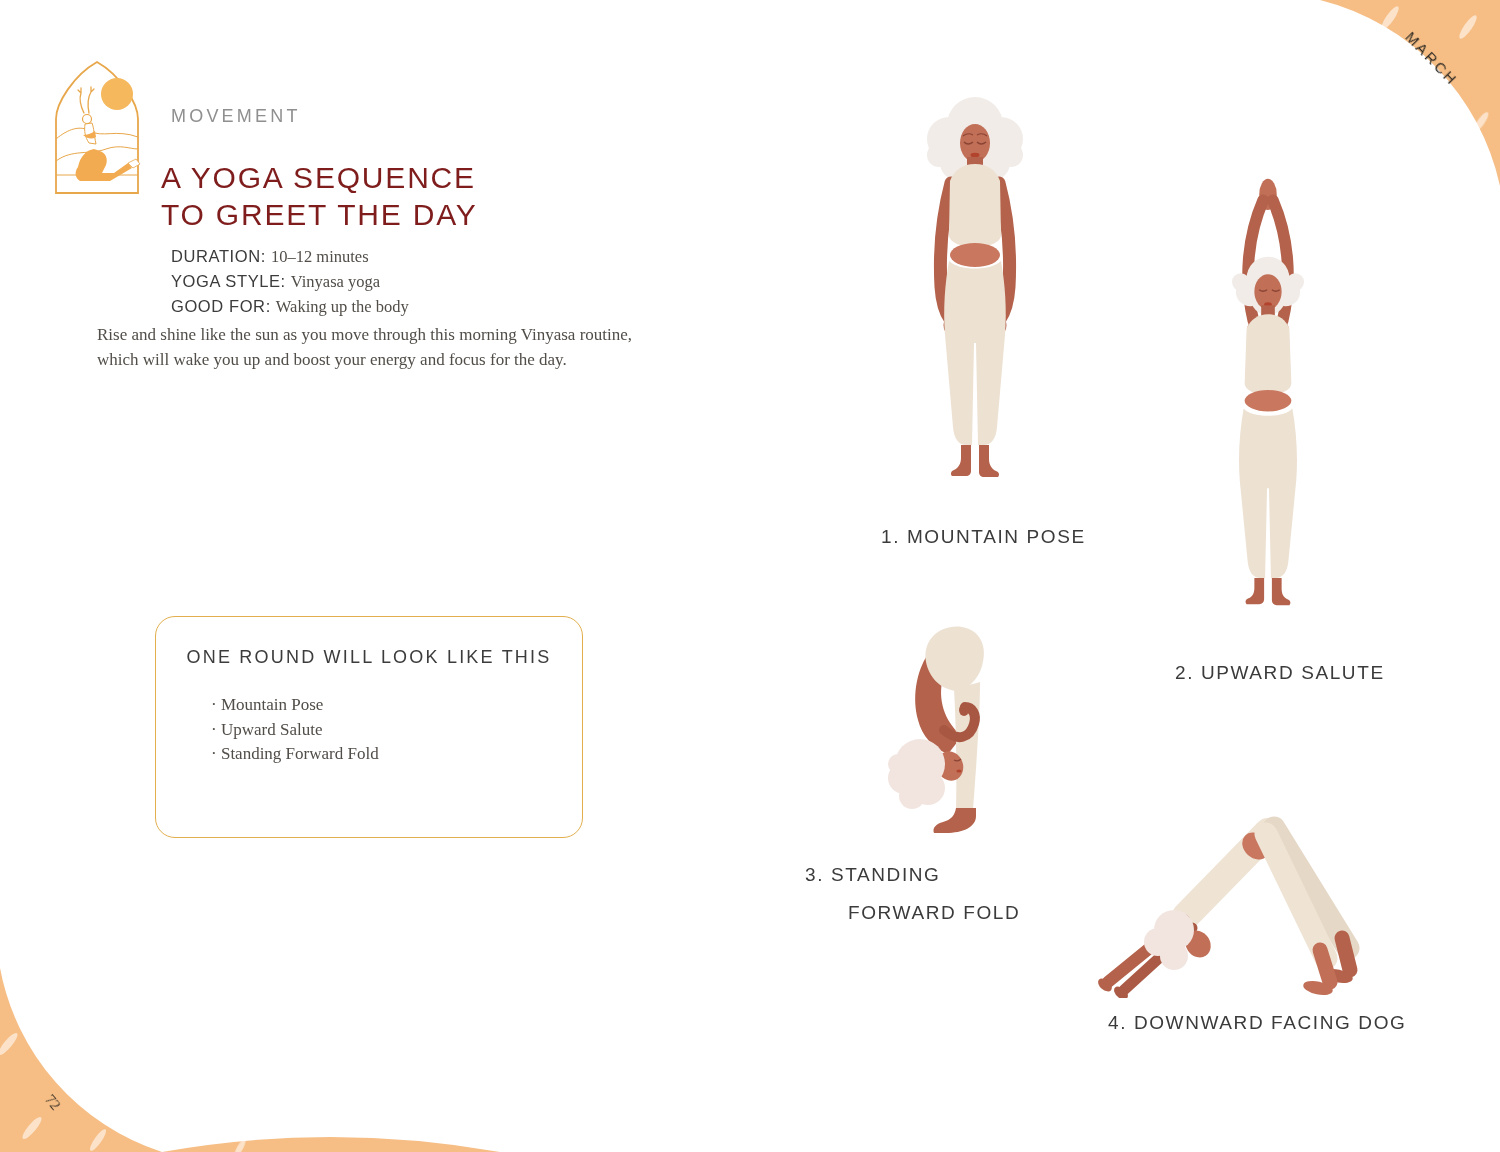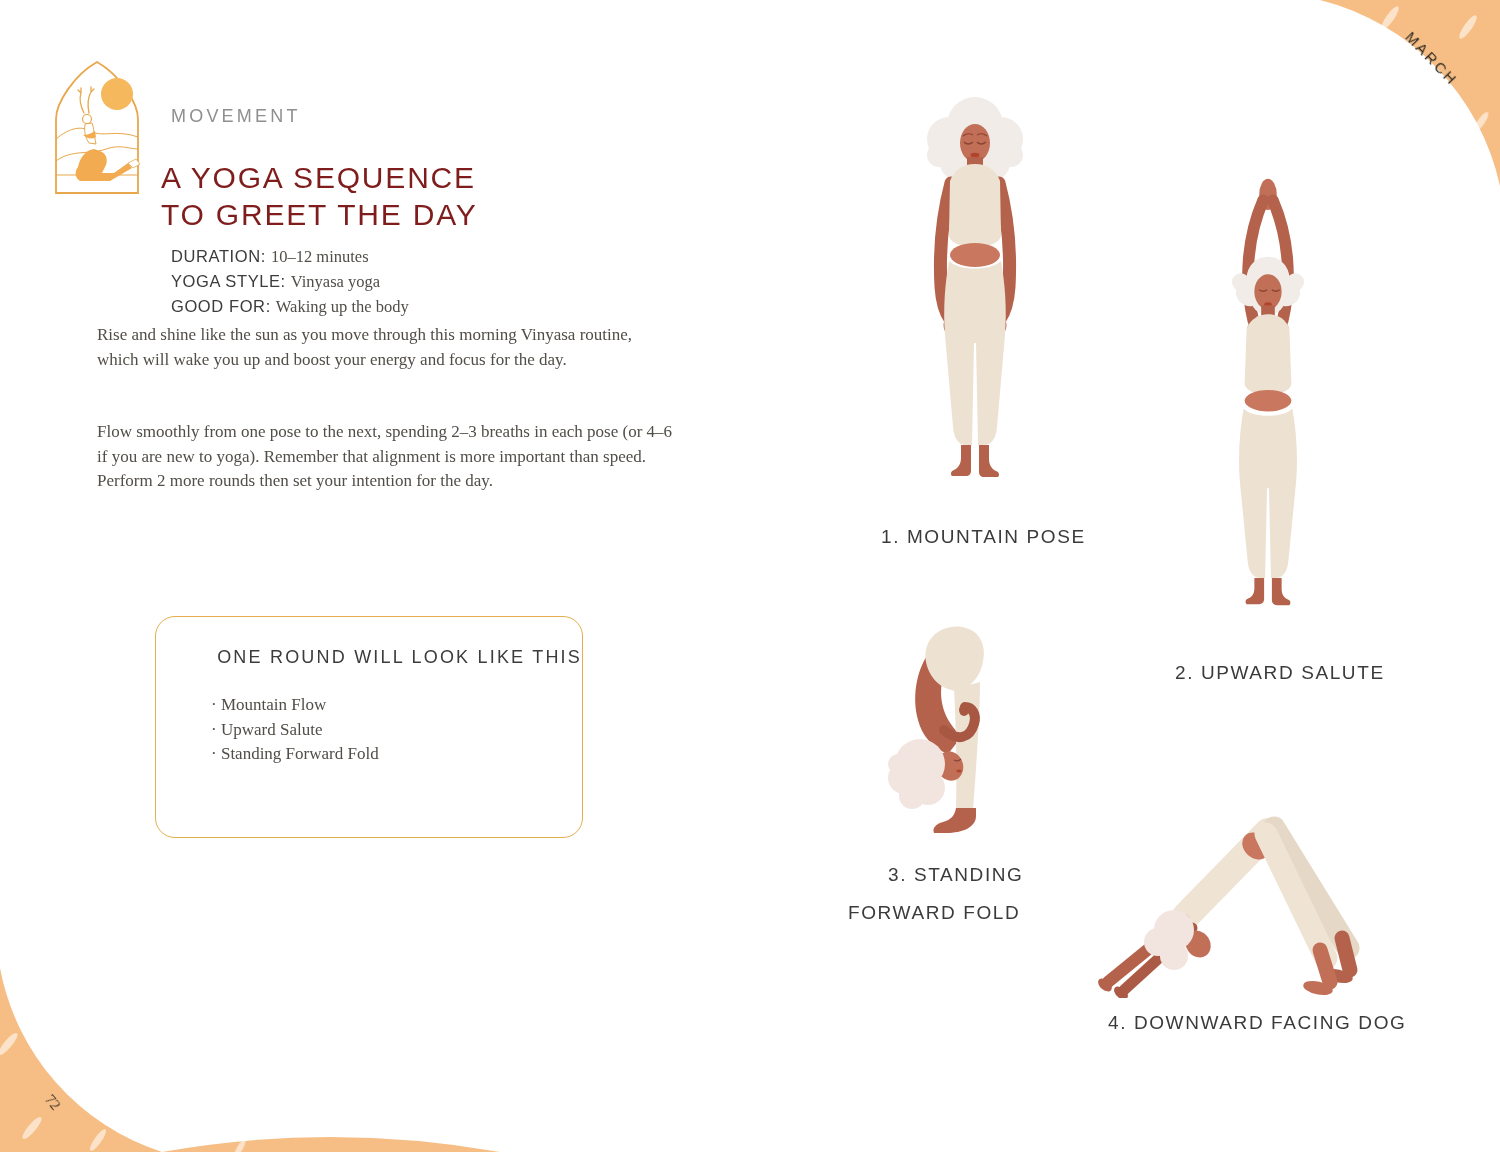--- a/index.html
+++ b/index.html
@@ -44,38 +44,38 @@
     font-family:"Liberation Serif", serif;
     font-size:17px; line-height:24.5px; color:#514d48;
   }
   .para-1{top:323px; width:566px;}
   .para-2{top:420px; width:580px;}
   .round-box{
     position:absolute; left:155px; top:616px; width:428px; height:222px;
     border:1.5px solid #e3af4e; border-radius:20px; box-sizing:border-box;
   }
   .round-box-heading{
-    margin-top:30px; text-align:right;
+    margin-top:30px; text-align:center;
     font-size:18px; letter-spacing:2.2px; color:#3c3c3c;
   }
   .round-box-list{
     margin:25px 0 0 55px; padding:0; list-style:none;
     font-family:"Liberation Serif", serif;
     font-size:17px; line-height:24.5px; color:#514d48;
   }
   .round-box-list li::before{content:"\00B7\00A0"; }
   
   .pose-svg{position:absolute; display:block;}
   .pose-label{
     position:absolute; text-align:left;
     font-size:19px; letter-spacing:1.6px; color:#3b3b3b; white-space:nowrap;
   }
   .lbl-1{left:881px; top:526px; width:200px;}
   .lbl-2{left:1175px; top:662px; width:200px;}
-  .lbl-3a{left:888px; top:864px; width:200px;}
+  .lbl-3a{left:805px; top:864px; width:200px;}
   .lbl-3b{left:848px; top:902px; width:200px;}
   .lbl-4{left:1108px; top:1012px; width:300px;}
 </style>
 </head>
 <body>
 
 <div class="page">
 
   <svg class="corner-svg corner-tr" width="180" height="186" viewBox="0 0 180 186">
     <path d="M0,0 A246,246 0 0 1 180,186 L180,0 Z" fill="#f6be85"></path>
@@ -127,26 +127,25 @@
     </div>
     <div class="meta-row">
       <span class="meta-label">YOGA STYLE:</span><span class="meta-value">Vinyasa yoga</span>
     </div>
     <div class="meta-row">
       <span class="meta-label">GOOD FOR:</span><span class="meta-value">Waking up the body</span>
     </div>
   </div>
 
   <div class="para para-1">Rise and shine like the sun as you move through this morning Vinyasa routine, which will wake you up and boost your energy and focus for the day.</div>
-  <div class="para para-2">Flow smoothly from one pose to the next, spending 2–3 breaths in each pose (or 4–6 if you are new to yoga). Remember that alignment is more important than speed. Perform 2 more rounds then set your intention for the day.</div>
 
   <div class="round-box">
     <div class="round-box-heading">ONE ROUND WILL LOOK LIKE THIS</div>
     <ul class="round-box-list">
-      <li>Mountain Flow</li>
+      <li>Mountain Pose</li>
       <li>Upward Salute</li>
       <li>Standing Forward Fold</li>
     </ul>
   </div>
 
   <svg class="pose-svg" style="left:895px; top:85px;" width="160" height="420" viewBox="0 0 160 420">
     <g fill="#f1ece8">
       <circle cx="80" cy="40" r="28"></circle>
         <circle cx="54" cy="54" r="22"></circle>
         <circle cx="106" cy="54" r="22"></circle>

